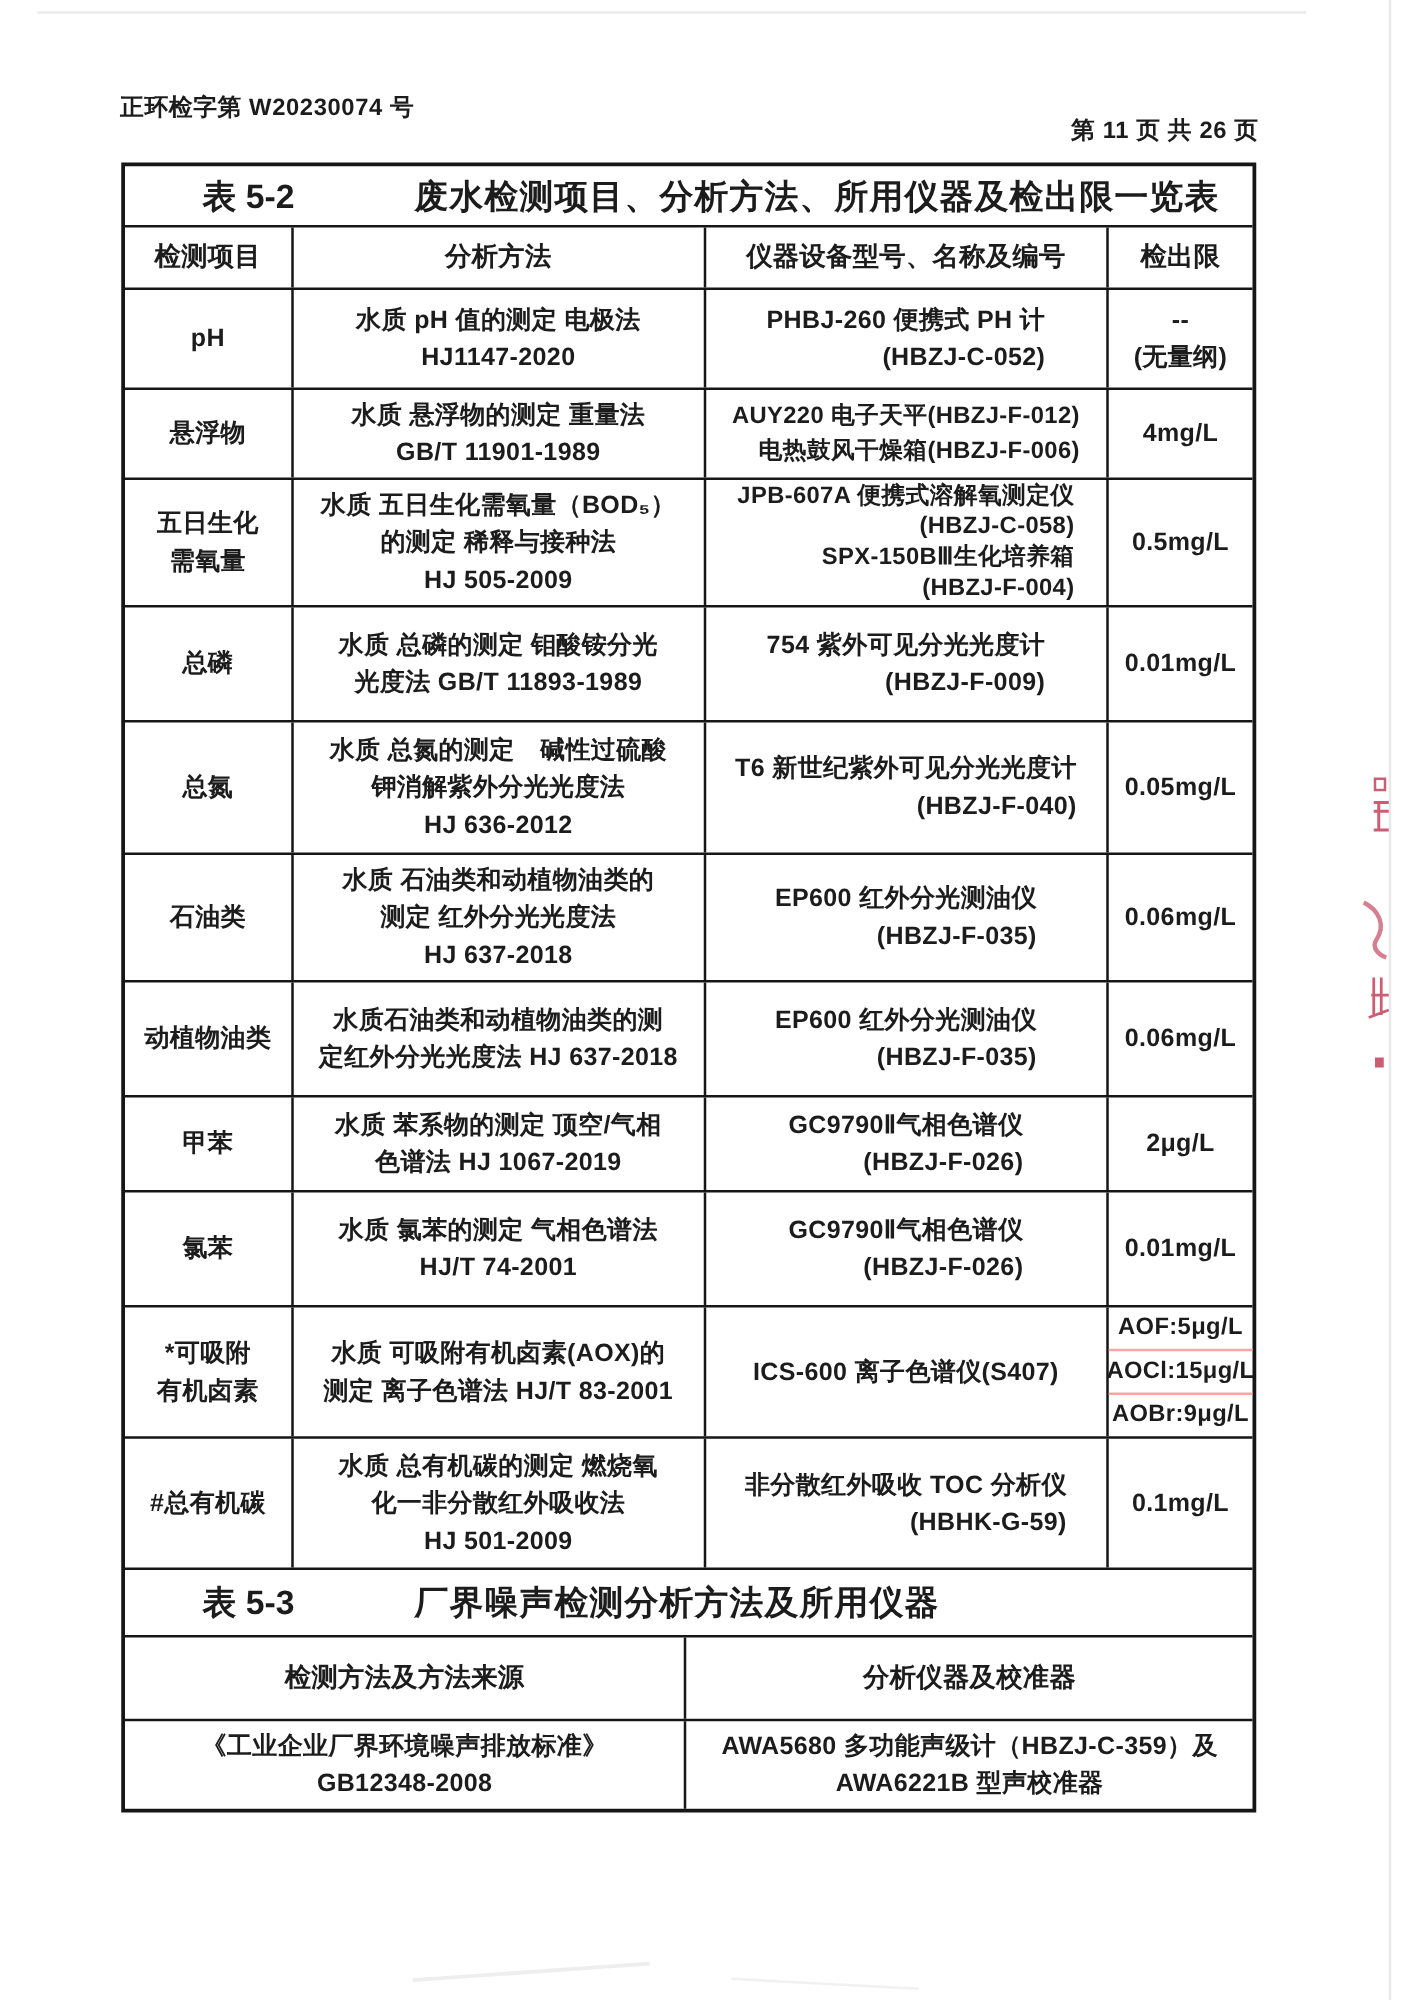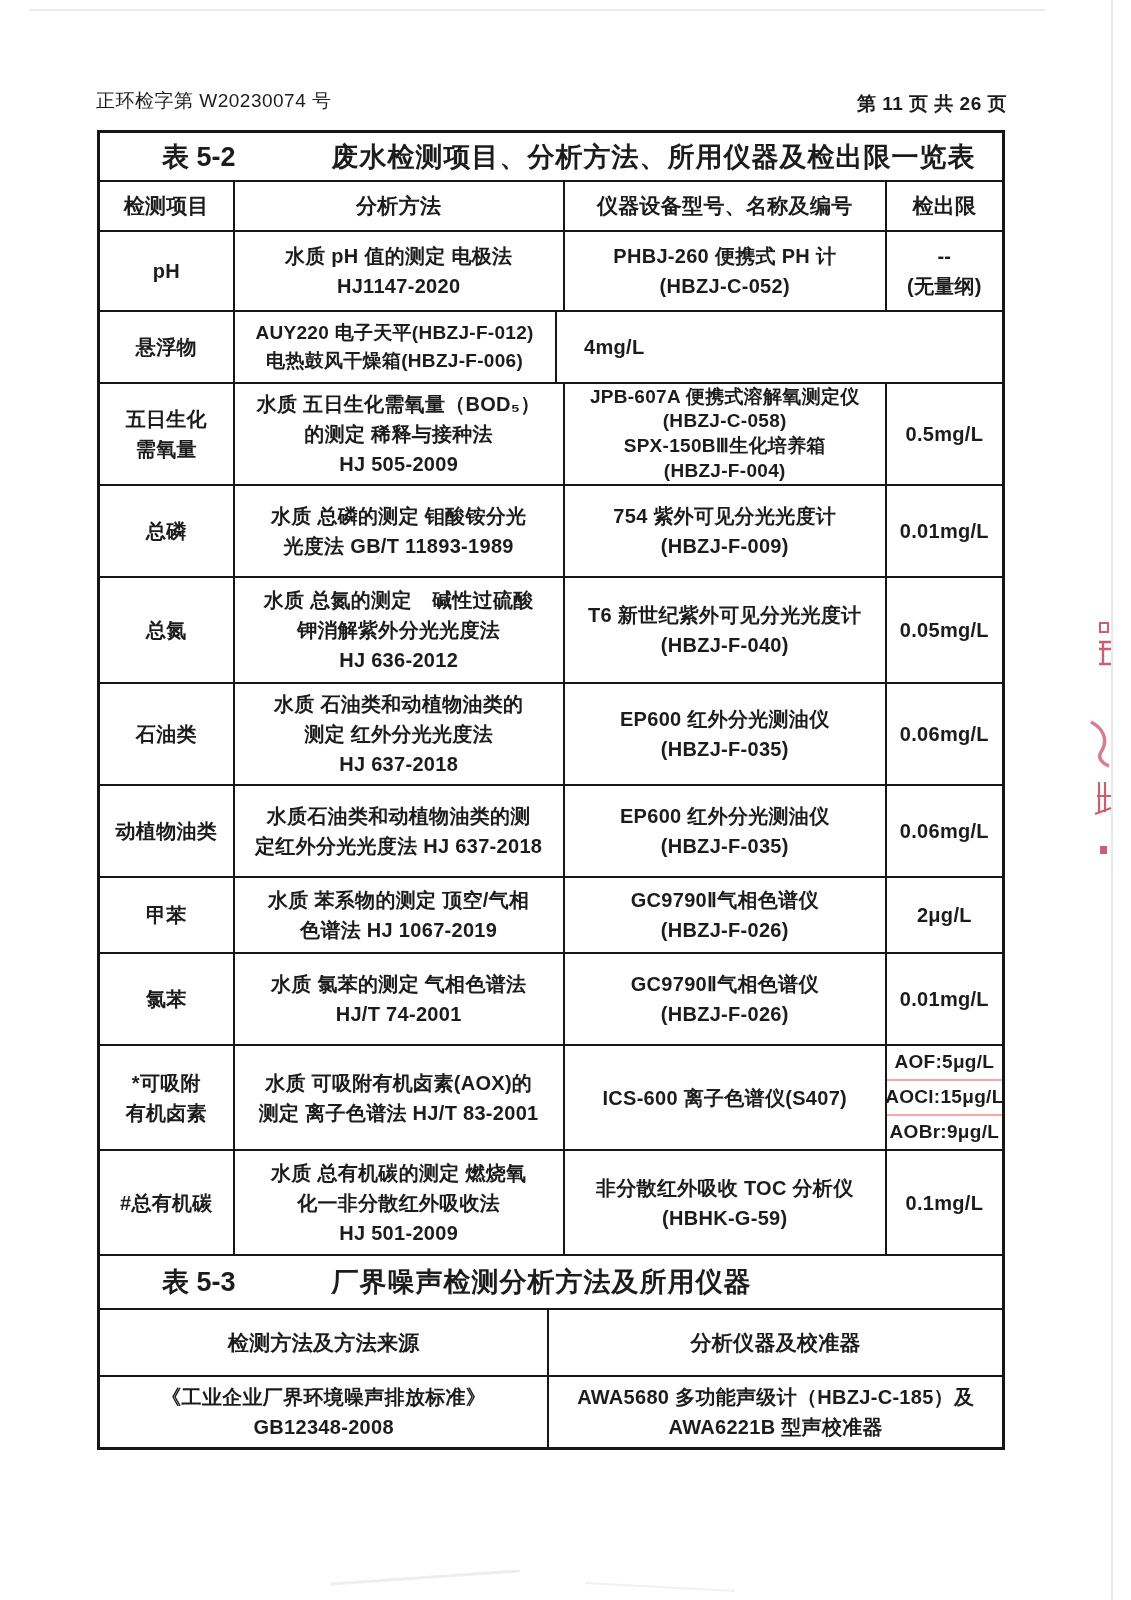--- a/index.html
+++ b/index.html
@@ -11,21 +11,21 @@
     font-family: "Liberation Sans", sans-serif;
     color: #1c1c1c;
     overflow: hidden;
   }
   
   .scan-top-line { position:absolute; left:30px; top:9px; width:1015px; height:2px; background:#d9d9d9; opacity:.55; }
   .scan-right-edge { position:absolute; left:1111px; top:0; width:2px; height:1600px; background:#e3e3e3; opacity:.8; }
   .scan-smudge1 { position:absolute; left:330px; top:1576px; width:190px; height:3px; background:#cdcdcd; opacity:.35; transform:rotate(-4deg); }
   .scan-smudge2 { position:absolute; left:585px; top:1586px; width:150px; height:2px; background:#d2d2d2; opacity:.3; transform:rotate(3deg); }
 
-  .hdr-left  { position:absolute; left:96px;  top:88px; font-size:19px; font-weight:400; letter-spacing:.5px; }
+  .hdr-left  { position:absolute; left:96px;  top:73px; font-size:19px; font-weight:700; letter-spacing:.5px; }
   .hdr-right { position:absolute; right:124px; top:91px; font-size:19px; font-weight:600; letter-spacing:.5px; }
 
   .tbl {
     position:absolute; left:97px; top:130px; width:908px;
     border:3px solid #161616; background:#fff;
   }
   .trow { display:flex; border-top:2px solid #161616; width:100%; }
   .trow:first-child { border-top:none; }
 
   .titlerow { display:flex; align-items:center; font-size:27px; font-weight:600; }
@@ -36,21 +36,21 @@
     display:flex; align-items:center; justify-content:center;
     text-align:center; white-space:pre-line;
     border-left:2px solid #161616;
     padding:2px 4px;
     font-size:20px; font-weight:600; line-height:1.5;
     letter-spacing:.3px;
   }
   .c:first-child { border-left:none; }
   .w1 { width:14.7%; flex:none; }
   .w2 { width:36.6%; flex:none; }
-  .w3 { width:35.7%; flex:none; }
+  .w3 { width:35.7%; flex:none;text-align:right; }
   .w4 { width:13.0%; flex:none; }
   .wA { width:49.6%; flex:none; }
   .wB { width:50.4%; flex:none; }
   .hd { font-size:21px; }
 
   .limit-stack { flex-direction:column; padding:0; align-items:stretch; }
   .limit-sub {
     flex:1; display:flex; align-items:center; justify-content:center;
     border-top:2px solid #fca5a5; white-space:pre-line; font-size:19px;
   }
@@ -90,20 +90,22 @@
       <div class="c w2">水质 pH 值的测定 电极法
 HJ1147-2020</div>
       <div class="c w3">PHBJ-260 便携式 PH 计
 (HBZJ-C-052)</div>
       <div class="c w4">--
 (无量纲)</div>
     </div>
 
     <div class="trow" style="height:72px">
       <div class="c w1">悬浮物</div>
+      <div class="c w2">水质 悬浮物的测定 重量法
+GB/T 11901-1989</div>
       <div class="c w3" style="font-size:19px">AUY220 电子天平(HBZJ-F-012)
 电热鼓风干燥箱(HBZJ-F-006)</div>
       <div class="c w4">4mg/L</div>
     </div>
 
     <div class="trow" style="height:102px">
       <div class="c w1">五日生化
 需氧量</div>
       <div class="c w2">水质 五日生化需氧量（BOD₅）
 的测定 稀释与接种法
@@ -200,21 +202,21 @@
     </div>
 
     <div class="trow" style="height:67px">
       <div class="c hd wA">检测方法及方法来源</div>
       <div class="c hd wB">分析仪器及校准器</div>
     </div>
 
     <div class="trow" style="height:72px">
       <div class="c wA">《工业企业厂界环境噪声排放标准》
 GB12348-2008</div>
-      <div class="c wB">AWA5680 多功能声级计（HBZJ-C-185）及
+      <div class="c wB">AWA5680 多功能声级计（HBZJ-C-359）及
 AWA6221B 型声校准器</div>
     </div>
 
   </div>
 
   <svg class="seal" width="46" height="250" viewBox="0 0 46 250">
     <g stroke="#c2425a" fill="none" opacity="0.85">
       <rect x="17" y="5" width="8" height="9" stroke-width="2"></rect>
       <path d="M16 24 h12 M16 31 h12 M20 24 v22 M16 46 h12" stroke-width="2.4"></path>
       <path d="M8 104 C 20 110, 26 122, 18 134 C 14 140, 20 146, 26 148" stroke-width="3.5" opacity="0.8"></path>

